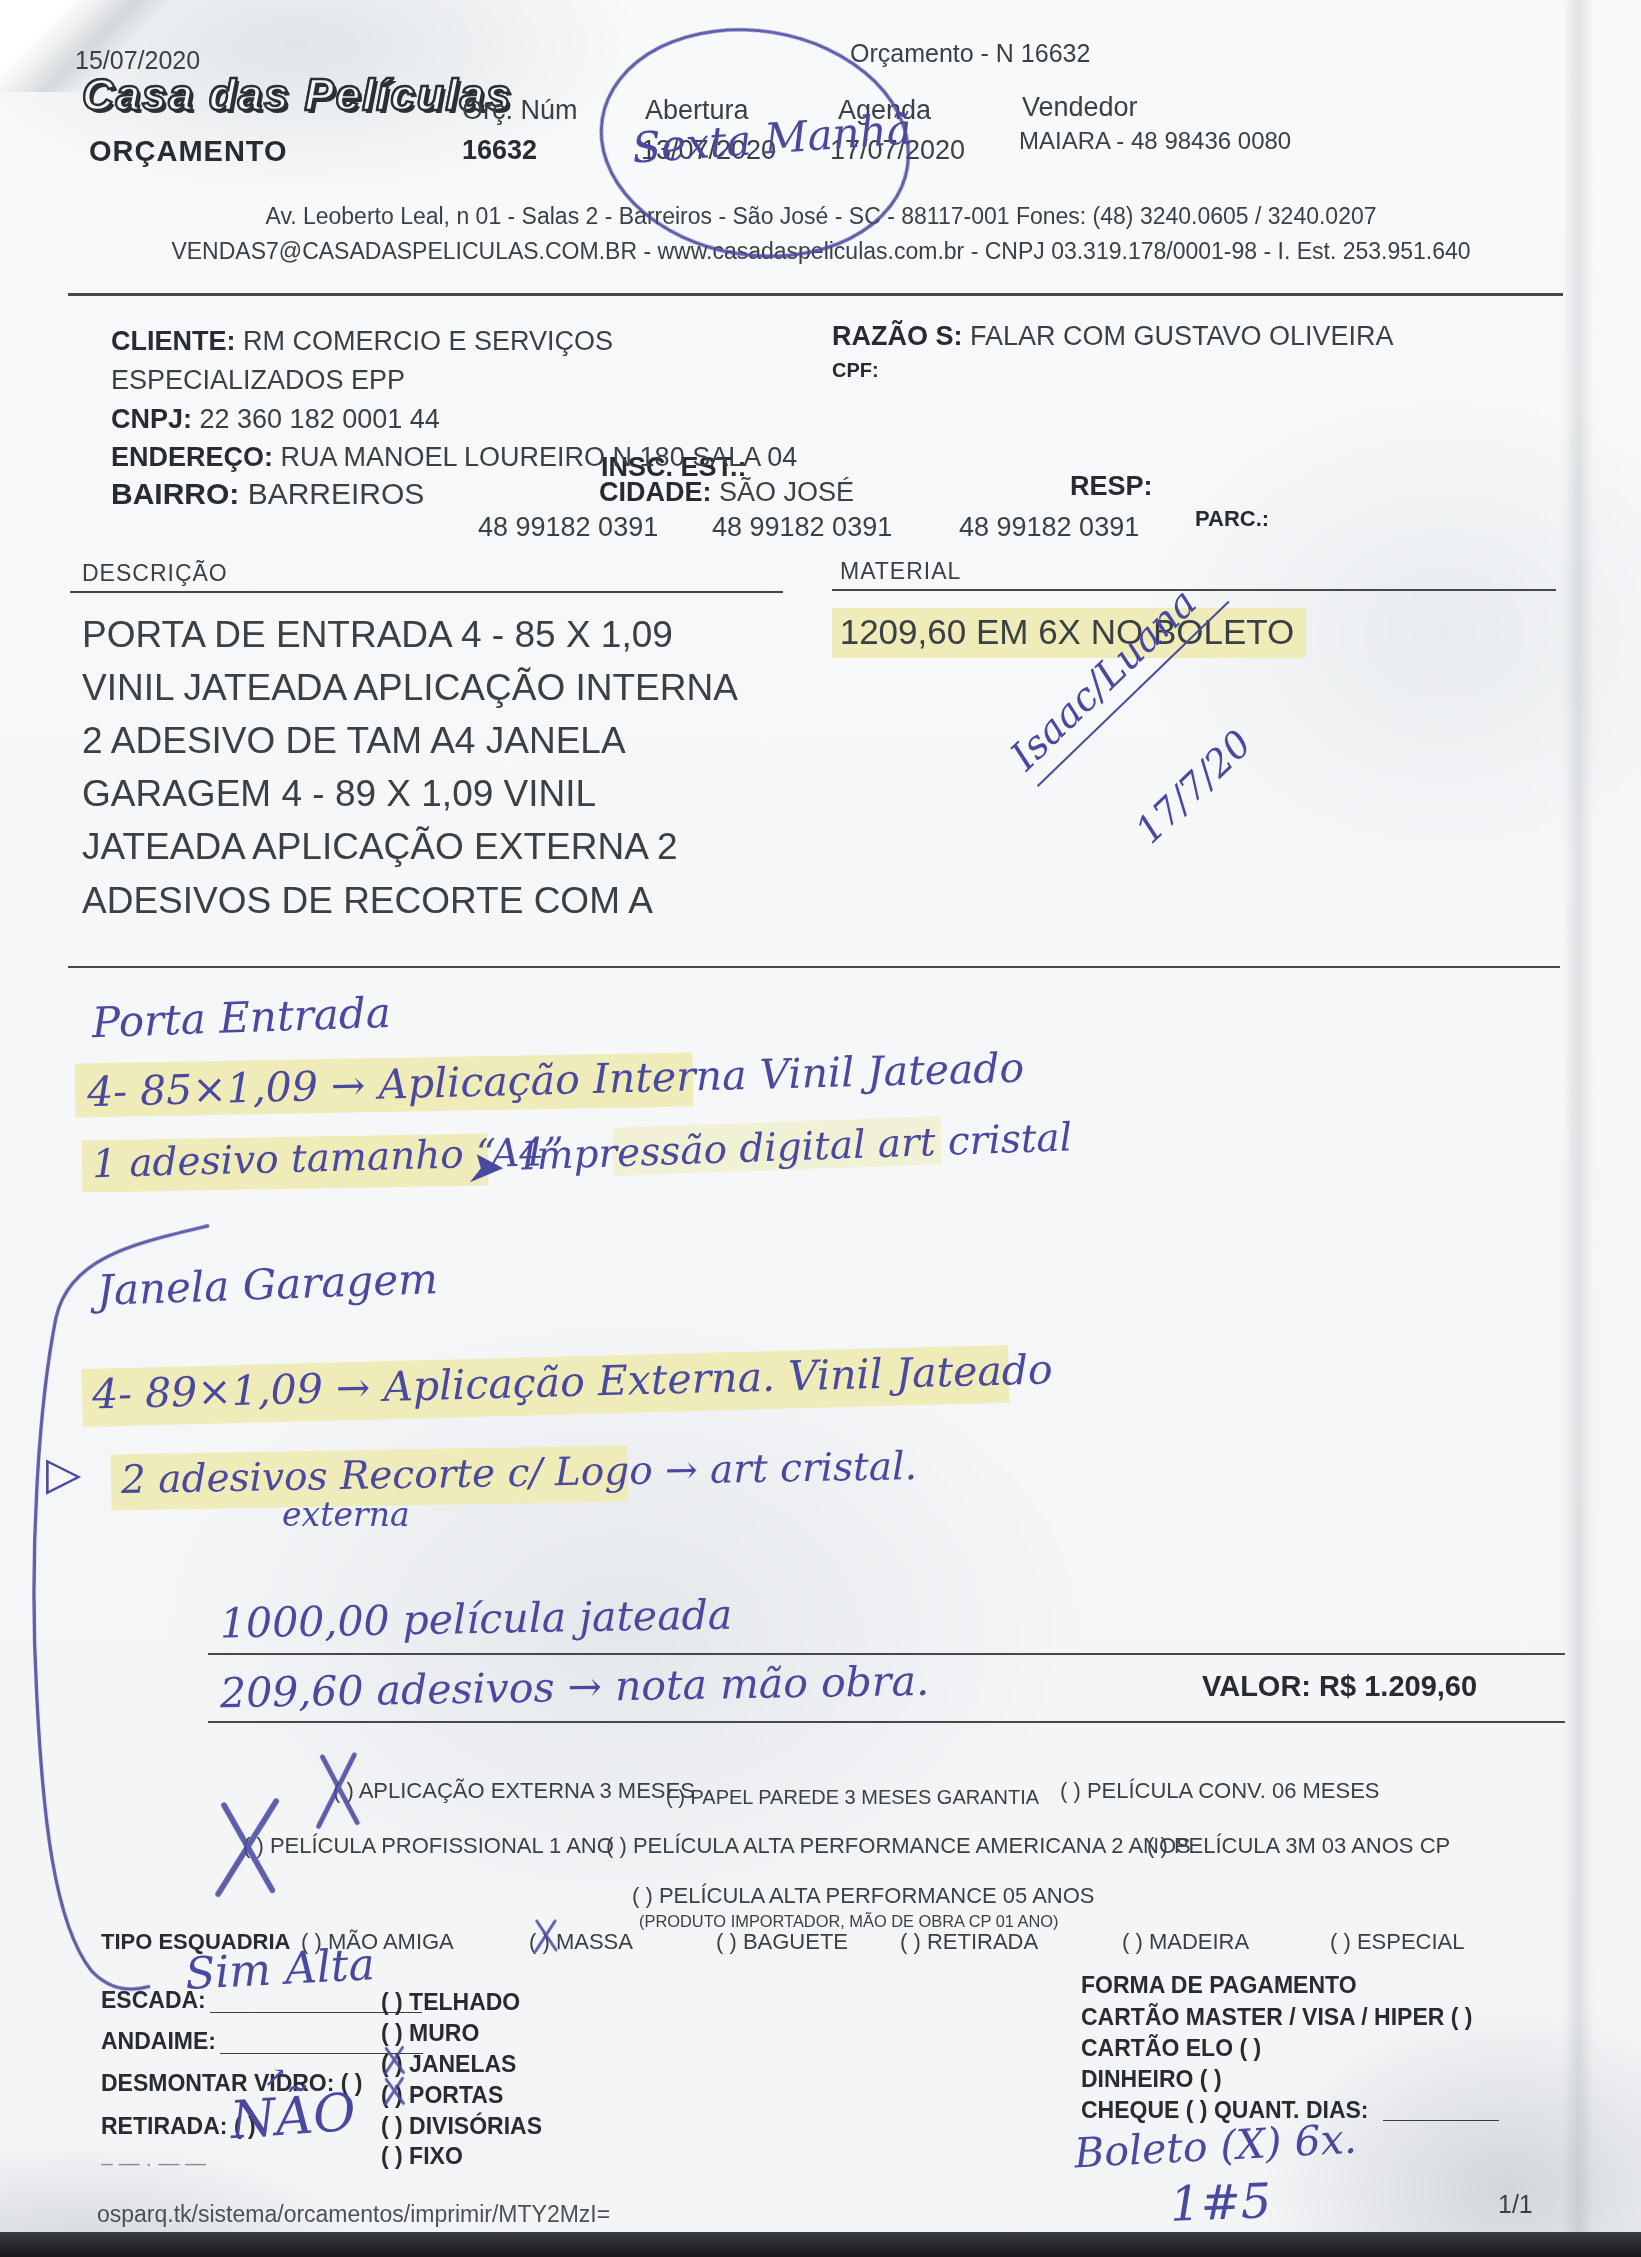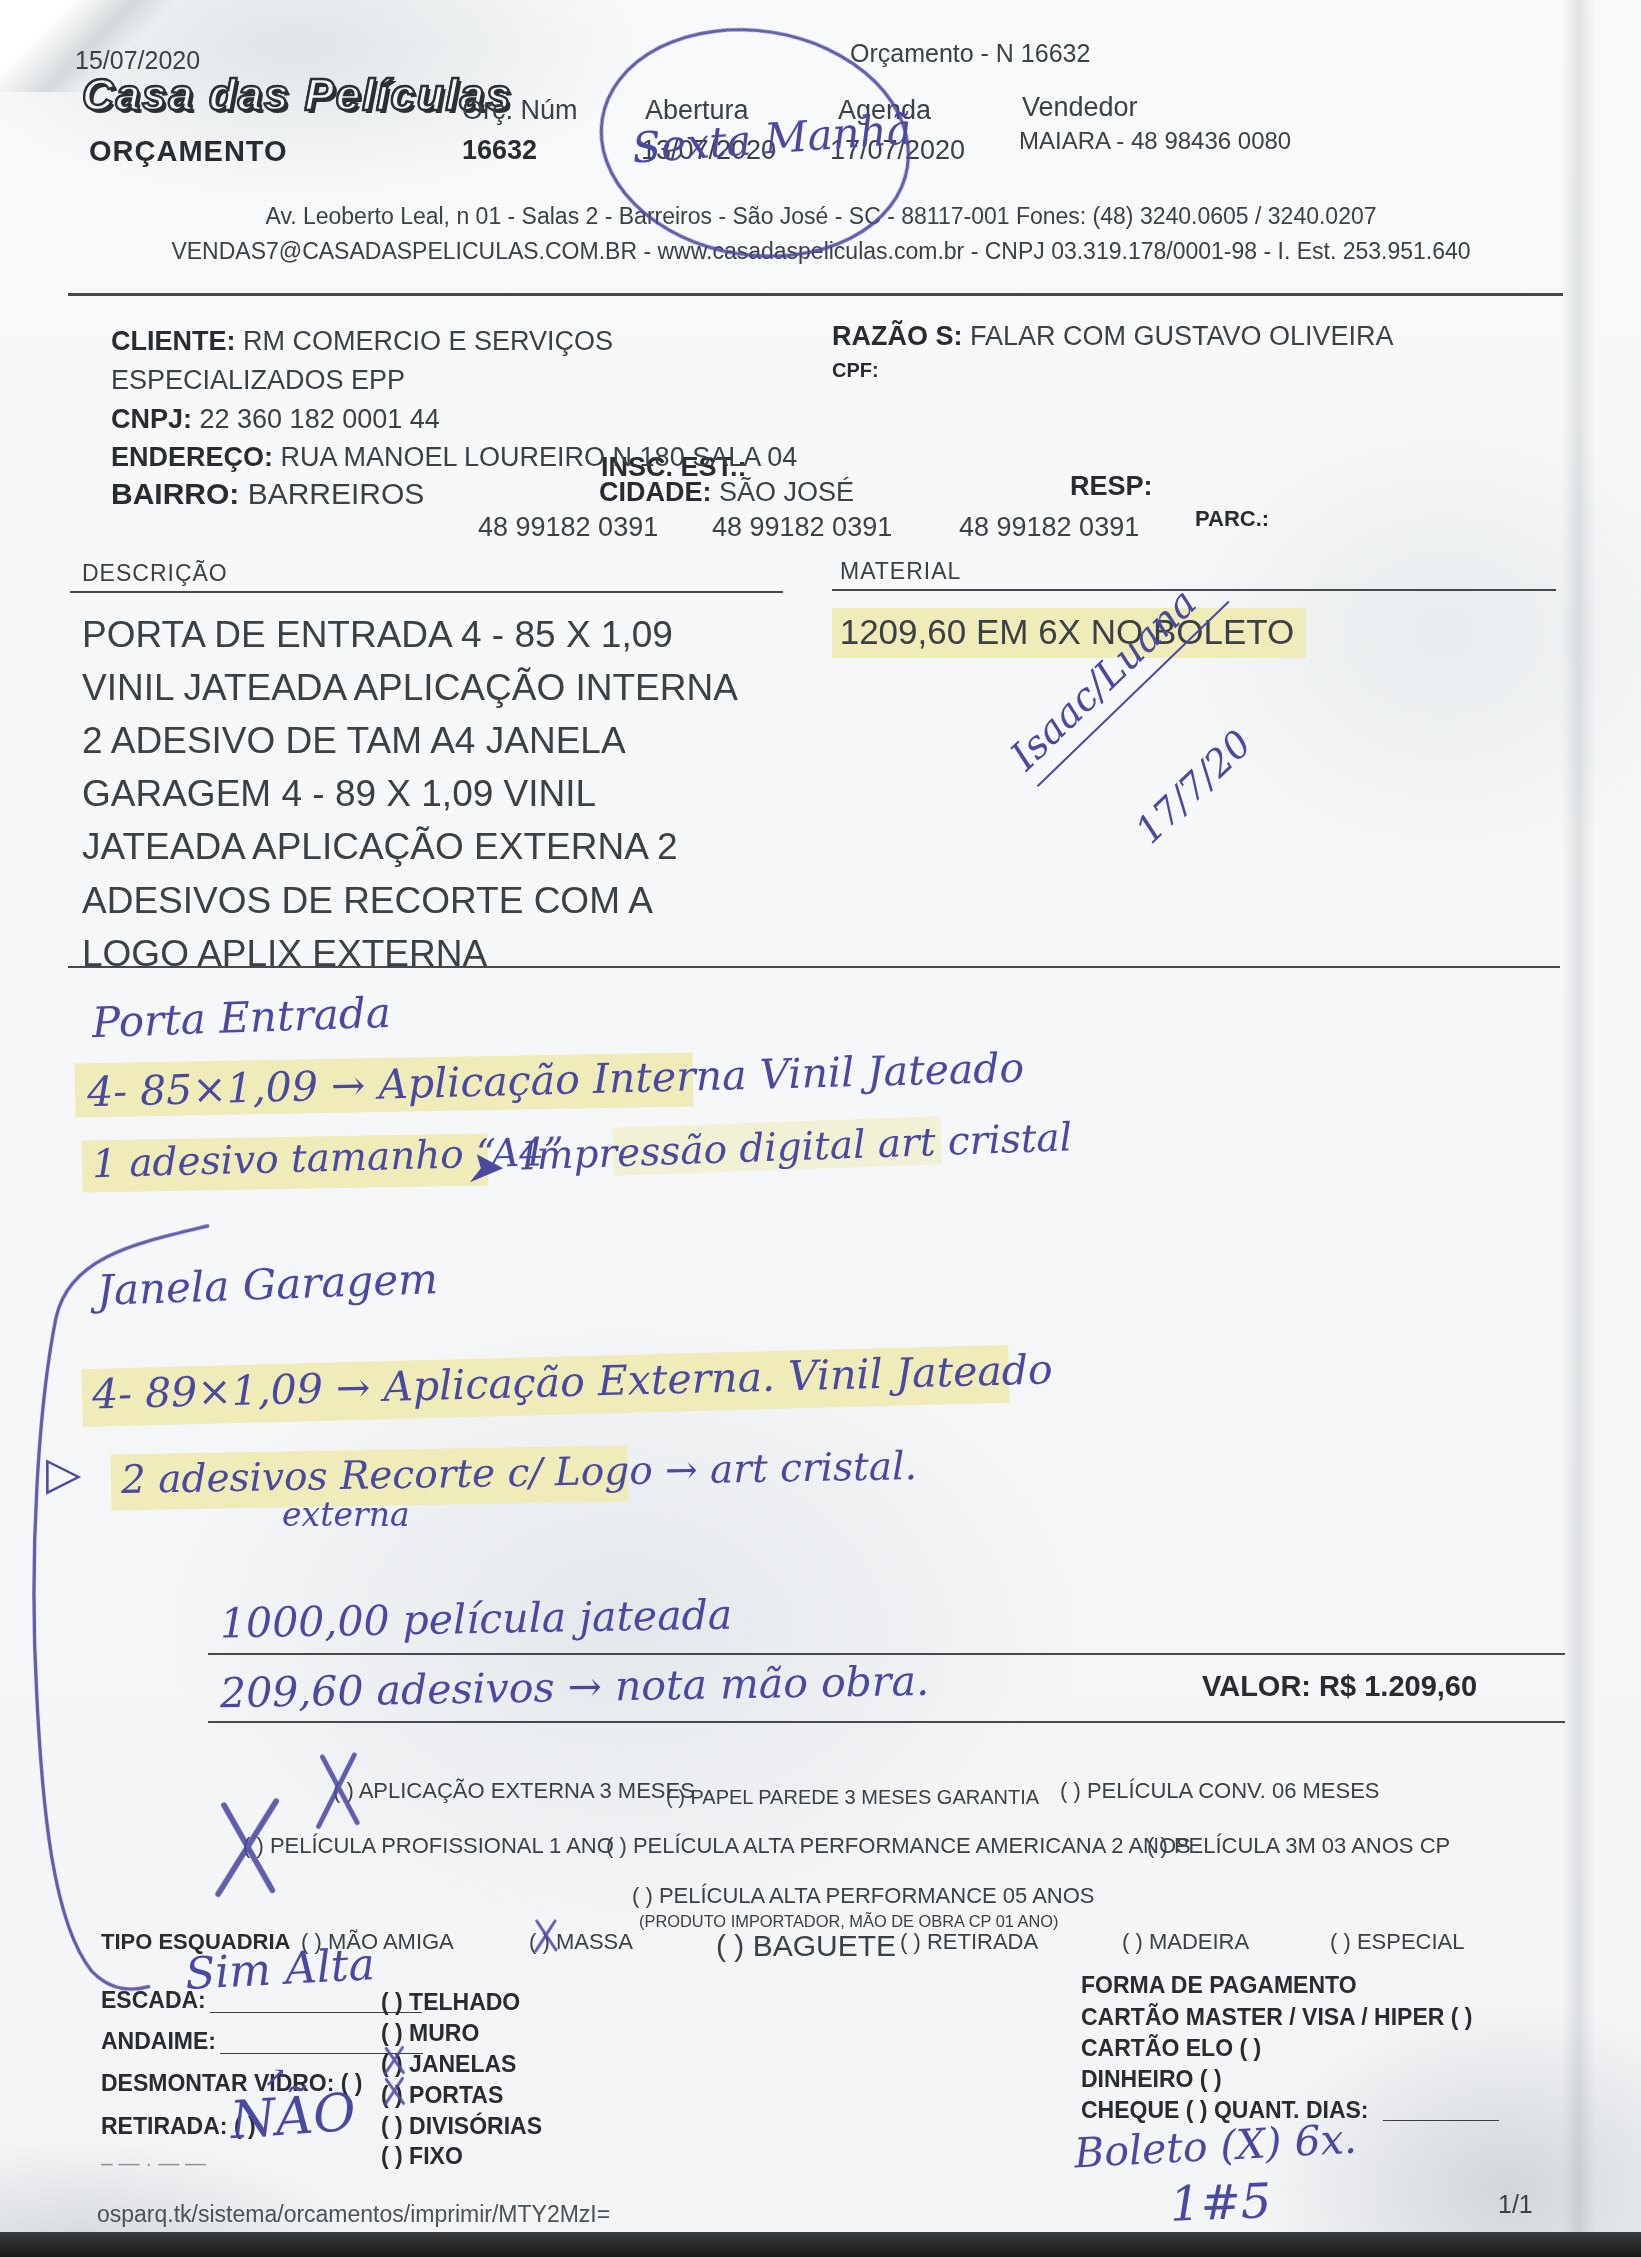--- a/index.html
+++ b/index.html
@@ -90,21 +90,20 @@
   <div class="abs rule" style="left:70px;top:591px;width:713px;"></div>
   <span class="abs p" style="left:840px;top:558px;font-size:23px;letter-spacing:1px;">MATERIAL</span>
   <div class="abs rule" style="left:832px;top:589px;width:724px;"></div>
 
   <span class="abs p" style="left:82px;top:614px;font-size:37px;">PORTA DE ENTRADA 4 - 85 X 1,09</span>
   <span class="abs p" style="left:82px;top:667px;font-size:37px;">VINIL JATEADA APLICAÇÃO INTERNA</span>
   <span class="abs p" style="left:82px;top:720px;font-size:37px;">2 ADESIVO DE TAM A4 JANELA</span>
   <span class="abs p" style="left:82px;top:773px;font-size:37px;">GARAGEM 4 - 89 X 1,09 VINIL</span>
   <span class="abs p" style="left:82px;top:826px;font-size:37px;">JATEADA APLICAÇÃO EXTERNA 2</span>
   <span class="abs p" style="left:82px;top:880px;font-size:37px;">ADESIVOS DE RECORTE COM A</span>
-  <span class="abs p" style="left:82px;top:933px;font-size:37px;">LOGO APLIX EXTERNA</span>
 
   <span class="abs p hl" style="left:832px;top:608px;font-size:35px;padding:3.9px 11.6px 5.8px 7.7px;">1209,60 EM 6X NO BOLETO</span>
 
   <span class="abs hw" style="left:1038px;top:732px;font-size:39px;transform:rotate(-44deg);transform-origin:left bottom;border-bottom:2.9px solid #4a49a0;padding:0 25px 7.7px 1.9px;">Isaac/Luana</span>
   <span class="abs hw" style="left:1157px;top:809px;font-size:37px;transform:rotate(-44deg);transform-origin:left bottom;">17/7/20</span>
 
   <div class="abs rule" style="left:68px;top:966px;width:1492px;"></div>
 
   <span class="abs hw" style="left:92px;top:993px;font-size:42px;transform:rotate(-2deg);">Porta Entrada</span>
 
@@ -140,21 +139,21 @@
   <span class="abs p" style="left:243px;top:1833px;font-size:22px;">( ) PELÍCULA PROFISSIONAL 1 ANO</span>
   <span class="abs p" style="left:606px;top:1833px;font-size:22px;">( ) PELÍCULA ALTA PERFORMANCE AMERICANA 2 ANOS</span>
   <span class="abs p" style="left:1147px;top:1833px;font-size:22px;">( ) PELÍCULA 3M 03 ANOS CP</span>
 
   <span class="abs p" style="left:632px;top:1883px;font-size:22px;">( ) PELÍCULA ALTA PERFORMANCE 05 ANOS</span>
   <span class="abs p" style="left:639px;top:1912px;font-size:16.4px;">(PRODUTO IMPORTADOR, MÃO DE OBRA CP 01 ANO)</span>
 
   <span class="abs p b" style="left:101px;top:1929px;font-size:22px;">TIPO ESQUADRIA</span>
   <span class="abs p" style="left:301px;top:1929px;font-size:22px;">(  ) MÃO AMIGA</span>
   <span class="abs p" style="left:529px;top:1929px;font-size:22px;">(  ) MASSA</span>
-  <span class="abs p" style="left:716px;top:1929px;font-size:30px;">(  ) BAGUETE</span>
+  <span class="abs p" style="left:716px;top:1929px;font-size:22px;">(  ) BAGUETE</span>
   <span class="abs p" style="left:900px;top:1929px;font-size:22px;">(  ) RETIRADA</span>
   <span class="abs p" style="left:1122px;top:1929px;font-size:22px;">(  ) MADEIRA</span>
   <span class="abs p" style="left:1330px;top:1929px;font-size:22px;">(  ) ESPECIAL</span>
 
   <span class="abs p b" style="left:101px;top:1987px;font-size:23px;">ESCADA:</span>
   <span class="abs u" style="left:210px;top:1987px;width:212px;height:25px;"></span>
   <span class="abs hw" style="left:185px;top:1943px;font-size:44px;transform:rotate(-3deg);">Sim Alta</span>
 
   <span class="abs p b" style="left:101px;top:2028px;font-size:23px;">ANDAIME:</span>
   <span class="abs u" style="left:220px;top:2028px;width:203px;height:25px;"></span>

